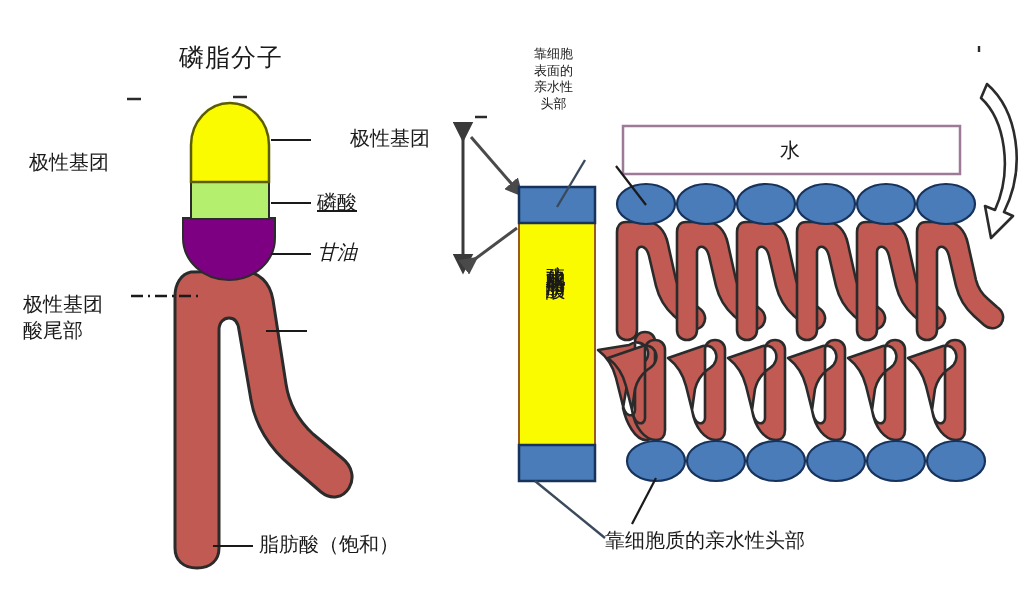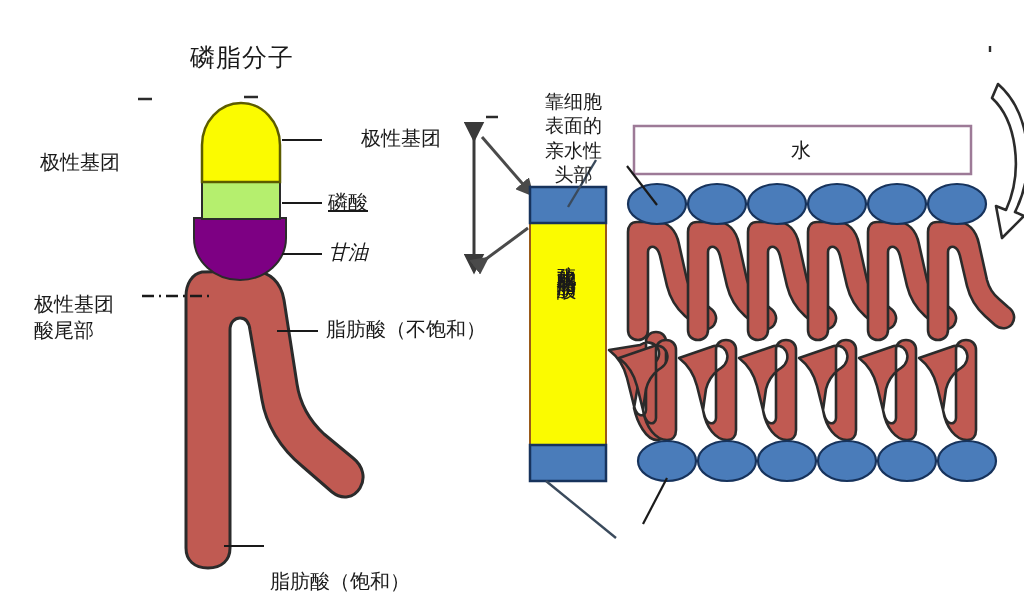--- a/index.html
+++ b/index.html
@@ -2,26 +2,26 @@
 <html lang="zh"><head>
 <meta charset="utf-8">
 <title>磷脂分子与磷脂双分子层示意图</title>
 <style>
   html,body{margin:0;padding:0;background:#ffffff;}
   body{
     width:1024px;height:603px;overflow:hidden;position:relative;
     font-family:"Liberation Serif","DejaVu Serif",serif;
     color:#1a1a1a;
   }
-  #stage{position:absolute;left:16px;top:0;width:908px;height:603px;}
+  #stage{position:absolute;left:5px;top:0;width:908px;height:603px;}
   svg.layer{position:absolute;left:0;top:0;width:1024px;height:603px;}
   .txt{position:absolute;white-space:pre;line-height:1.28;}
   .title{font-size:25px;letter-spacing:1px;}
   .lbl{font-size:20px;}
-  .lbl-sm{font-size:19px;margin-top:44px;}
+  .lbl-sm{font-size:13px;}
   .vert{writing-mode:vertical-rl;text-orientation:upright;}
   
   #bilayer-bar-label{
     position:absolute;
     font-size:20px;
     letter-spacing:2px;
     line-height:1;
   }
 </style>
 </head>
@@ -160,27 +160,27 @@
 
   <div class="txt lbl" style="left:18px;top:292px;">极性基团
 酸尾部</div>
 
   <div class="txt lbl" style="left:312px;top:126px;margin-left:33px;">极性基团</div>
 
   <div class="txt lbl" style="left:312px;top:190px;text-decoration:underline;">磷酸</div>
 
   <div class="txt lbl" style="left:312px;top:240px;font-style:italic;">甘油</div>
 
-  <div class="txt lbl" style="left:310px;top:317px;">脂肪酸（不饱和）</div>
 
-  <div class="txt lbl" style="left:254px;top:532px;margin-top:37px;">脂肪酸（饱和）</div>
+  <div class="txt lbl" style="left:254px;top:532px;">脂肪酸（饱和）</div>
 
   <div class="txt lbl-sm" style="left:529px;top:46px;text-align:center;">靠细胞
 表面的
 亲水性
 头部</div>
 
+  <div class="txt lbl" style="left:600px;top:528px;">靠细胞质的亲水性头部</div>
 
   <div id="bilayer-bar-label" class="txt vert" style="left:541px;top:250px;">疏水的双层脂肪酸</div>
 
   <div class="txt lbl" style="left:775px;top:138px;">水</div>
 
 </div>
 
 </body></html>

